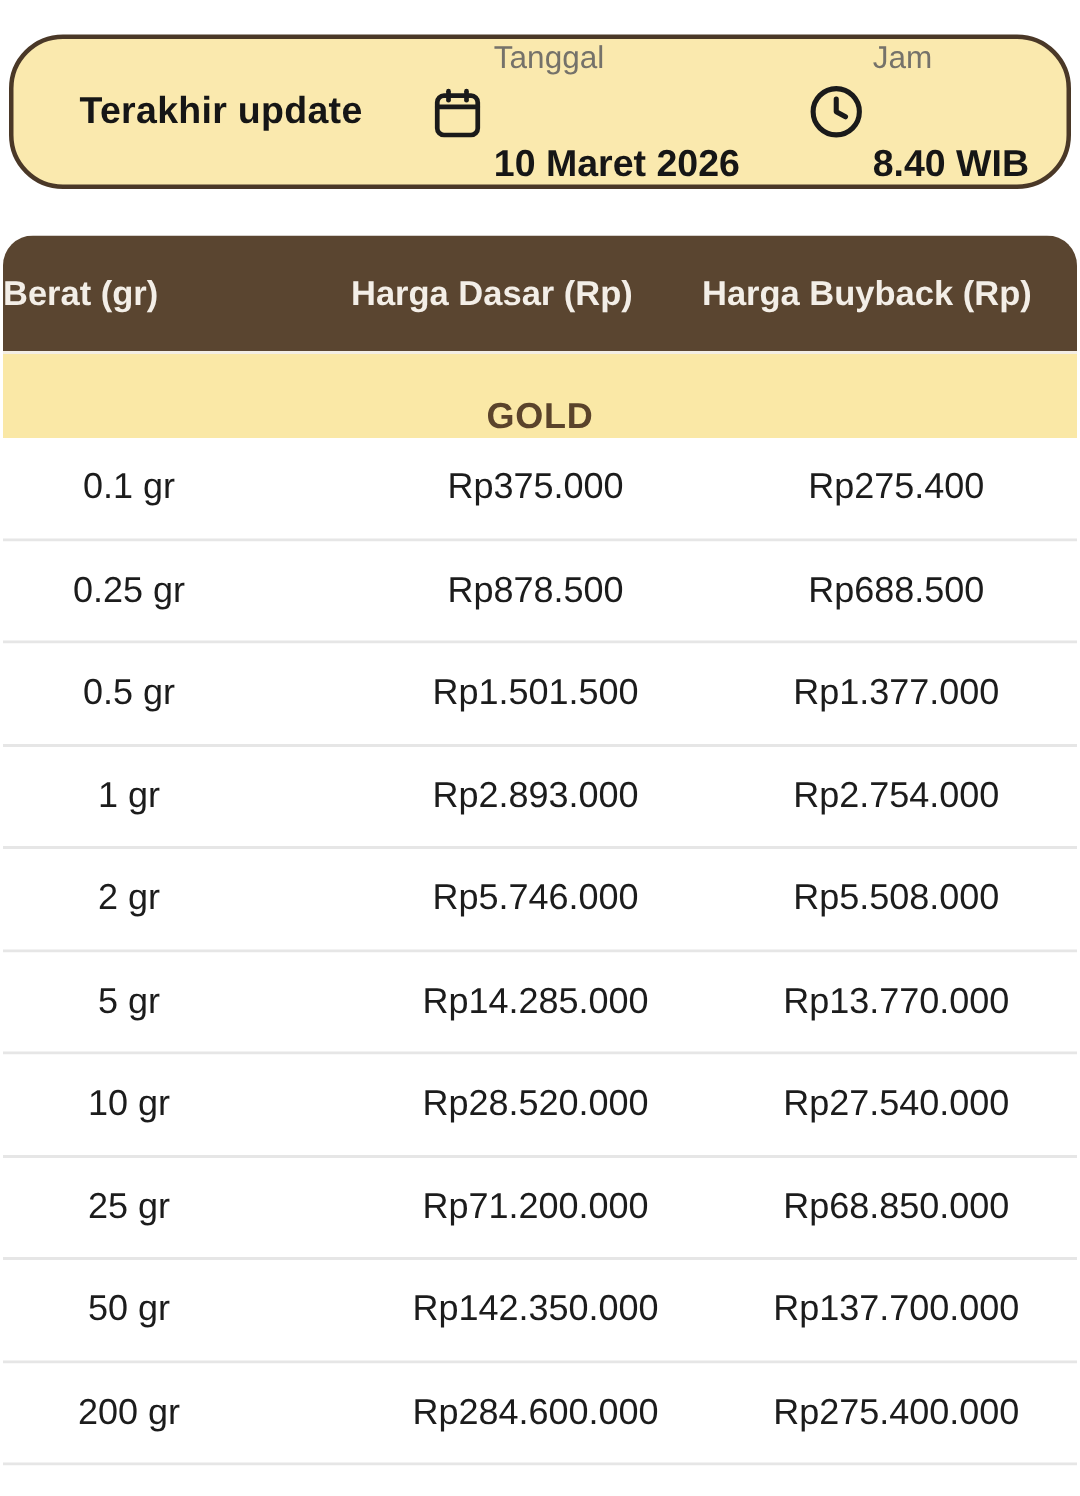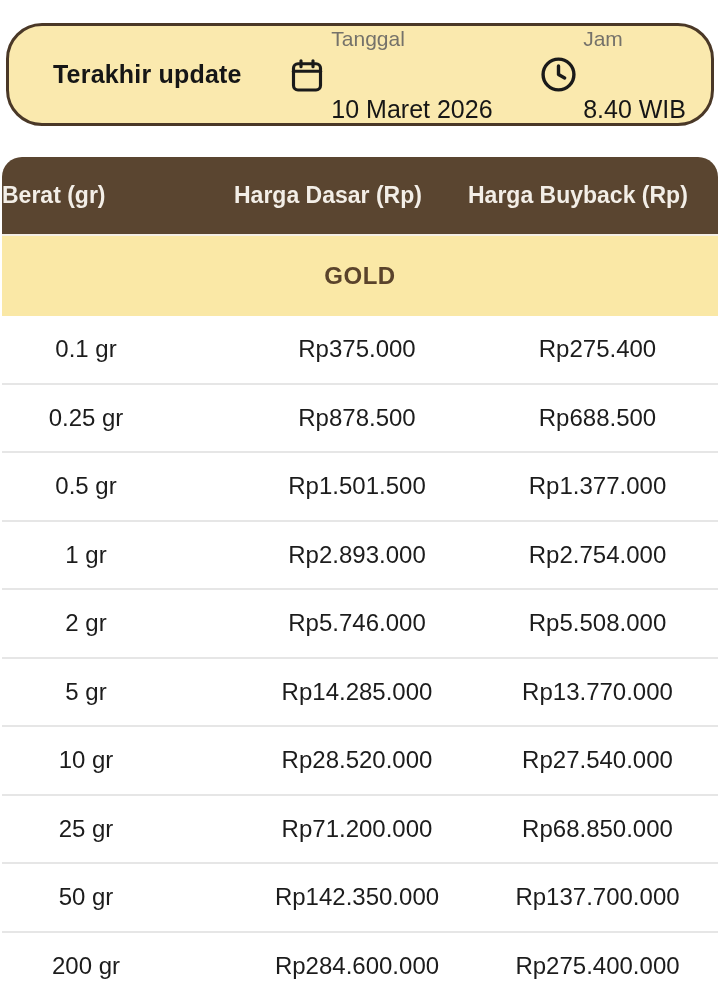--- a/index.html
+++ b/index.html
@@ -48,21 +48,21 @@
   .banner-icon{display:flex;align-items:center;}
   .banner-text{display:flex;flex-direction:column;justify-content:center;}
   .banner-label{
     font-size:21px;
     font-weight:400;
     color:var(--muted-label);
     line-height:26px;
   }
   .banner-value{
     font-size:25px;
-    font-weight:400;
+    font-weight:700;
     color:#161616;
     line-height:30px;
     margin-top:42px;
   }
 
   
   .price-table{
     position:absolute;
     left:2px; top:157px;
     width:716px;
@@ -77,24 +77,24 @@
     align-items:center;
     border-bottom:2px solid #F3EEE4;
   }
   .th{
     color:var(--header-text);
     font-size:23px;
     font-weight:700;
     white-space:nowrap;
   }
   .section-row{
-    height:80px;
+    height:56px;
     background:var(--section-bg);
     display:flex;
-    align-items:center;
+    align-items:flex-end;
     justify-content:center;
   }
   .section-title{
     color:var(--section-text);
     font-size:24px;
     font-weight:700;
     letter-spacing:.5px;
   }
   .row{
     display:grid;

